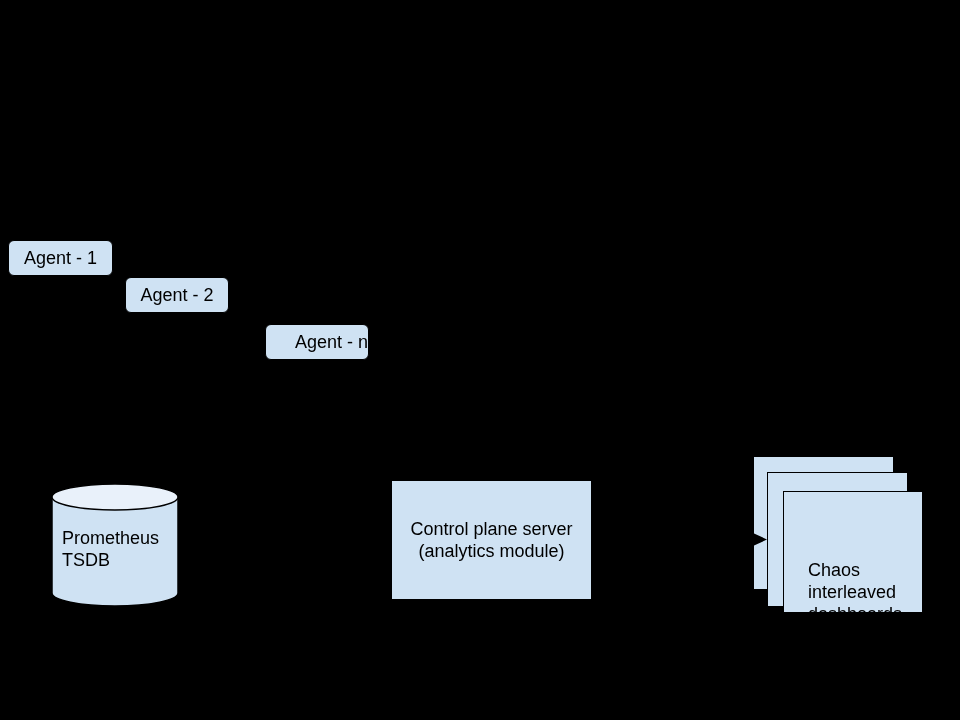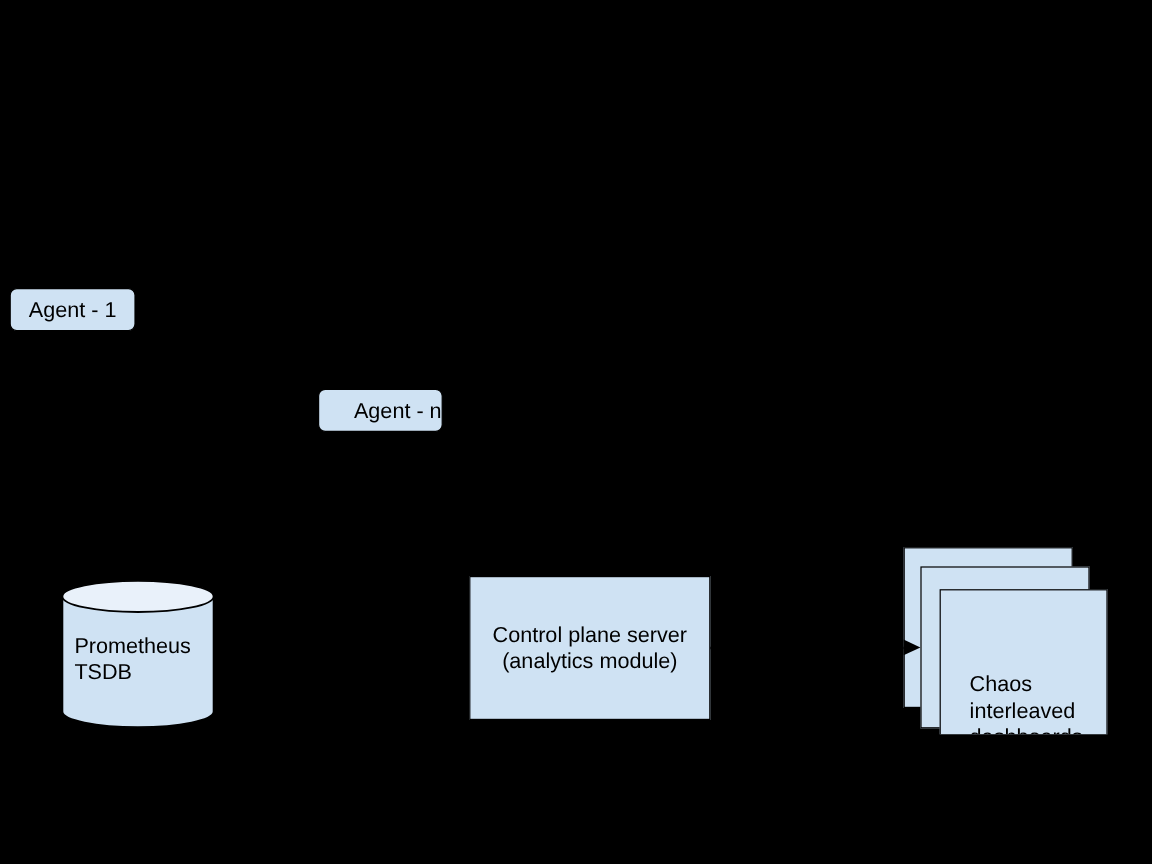--- a/index.html
+++ b/index.html
@@ -93,20 +93,23 @@
   }
 </style>
 </head>
 <body>
 
 <div id="canvas">
 
   <div id="agent-1" class="agent-box">
     <span class="node-label">Agent - 1</span>
   </div>
+  <div id="agent-2" class="agent-box">
+    <span class="node-label">Agent - 2</span>
+  </div>
   <div id="agent-n" class="agent-box">
     <span class="node-label">Agent - n</span>
   </div>
 
   <div id="cylinder-wrap">
     <svg width="128" height="124" viewBox="0 0 128 124">
       <path d="M1,14 L1,110 A63,13 0 0 0 127,110 L127,14" style="fill:var(--node-fill); stroke:var(--node-border); stroke-width:1.5;"></path>
       <ellipse cx="64" cy="14" rx="63" ry="13" style="fill:var(--cylinder-top-fill); stroke:var(--node-border); stroke-width:1.5;"></ellipse>
     </svg>
     <div id="cylinder-label" class="node-label">Prometheus

